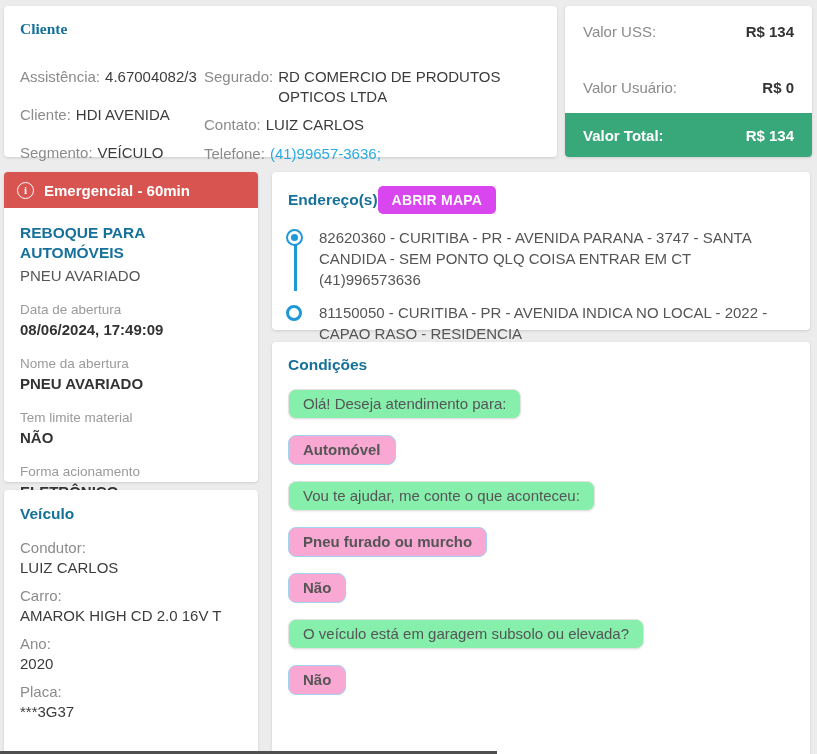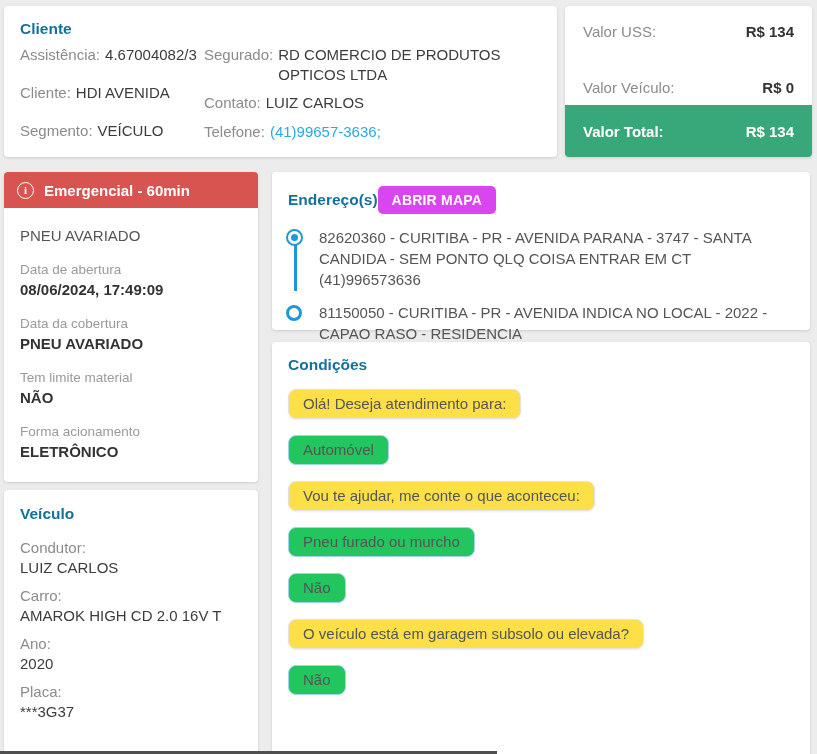--- a/index.html
+++ b/index.html
@@ -22,38 +22,38 @@
     color:#16719a;
     font-weight:bold;
     font-size:15.5px;
   }
   .lbl { color:#8b8b8b; white-space:nowrap; margin-right:5px; }
   .val { color:#3c3c3c; }
   .link { color:#29abe2; }
 
   
   #card-cliente { left:4px; top:6px; width:553px; height:151px; padding:14px 16px; }
-  #card-cliente .card-title { margin-bottom:7px; }
+  #card-cliente .card-title { margin-bottom:29px;font-family:Liberation Serif, serif; }
   .cliente-cols { display:flex; }
   .cliente-col1 { width:184px; flex:none; }
   .cliente-col2 { flex:1; }
   .field { display:flex; align-items:flex-start; line-height:20px; }
   .cliente-col1 .field { margin-bottom:18px; }
   .cliente-col2 .field { margin-bottom:8px; }
   .cliente-col2 .val { max-width:272px; }
   .cliente-col2 .field:nth-child(2) { margin-bottom:9px; }
 
   
   #card-valores { left:565px; top:6px; width:247px; height:151px; padding:16px 18px; }
   .valor-row { display:flex; justify-content:space-between; align-items:center; line-height:20px; }
   .valor-row + .valor-row { margin-top:36px; }
   .valor-row .lbl { font-size:15px; }
   .valor-row .val { font-weight:bold; color:#333; }
   #valor-total-bar {
-    position:absolute; left:0; right:0; bottom:0; height:52px;
+    position:absolute; left:0; right:0; bottom:0; height:44px;
     background:#38a87a; border-radius:0 0 4px 4px;
     display:flex; justify-content:space-between; align-items:center;
     padding:0 18px; color:#fff; font-weight:bold; font-size:15px;
   }
 
   
   #card-servico { left:4px; top:172px; width:254px; height:310px; }
   #banner-emergencial {
     height:36px; background:#d85450; border-radius:4px 4px 0 0;
     display:flex; align-items:center; gap:10px; padding:0 13px;
@@ -103,22 +103,22 @@
     border:3px solid #1e98d7; border-radius:50%; background:#fff;
   }
 
   
   #card-condicoes { left:272px; top:342px; width:538px; height:430px; padding:14px 16px; }
   #card-condicoes .card-title { margin-bottom:15px; }
   .bubble {
     display:table; padding:4px 14px 5px; border-radius:8px;
     color:#555; line-height:19px; margin-bottom:16px;
   }
-  .bubble.question { background:#fde047; border:1px solid #e2e2e2; box-shadow:0 1px 2px rgba(0,0,0,0.07); }
-  .bubble.answer { background:#22c55e; border:1px solid #9fd3ee; }
+  .bubble.question { background:#86efac; border:1px solid #e2e2e2; box-shadow:0 1px 2px rgba(0,0,0,0.07); }
+  .bubble.answer { background:#f9a8d4; border:1px solid #9fd3ee;font-weight:bold; }
 
   
   #hscroll-thumb {
     position:absolute; left:0; top:751px; width:497px; height:3px;
     background:#4f4f4f; z-index:20;
   }
 </style>
 </head>
 <body>
 
@@ -155,42 +155,43 @@
     </div>
   </div>
 </div>
 
 <div class="card" id="card-valores">
   <div class="valor-row">
     <span class="lbl">Valor USS:</span>
     <span class="val">R$ 134</span>
   </div>
   <div class="valor-row">
-    <span class="lbl">Valor Veículo:</span>
+    <span class="lbl">Valor Usuário:</span>
     <span class="val">R$ 0</span>
   </div>
   <div id="valor-total-bar">
     <span>Valor Total:</span>
     <span>R$ 134</span>
   </div>
 </div>
 
 <div class="card" id="card-servico">
   <div id="banner-emergencial">
     <span class="info-icon">i</span>
     <span>Emergencial - 60min</span>
   </div>
   <div id="servico-body">
+    <div id="servico-nome">REBOQUE PARA AUTOMÓVEIS</div>
     <div id="servico-sub">PNEU AVARIADO</div>
     <div class="detail-group">
       <div class="detail-label">Data de abertura</div>
       <div class="detail-value">08/06/2024, 17:49:09</div>
     </div>
     <div class="detail-group">
-      <div class="detail-label">Data da cobertura</div>
+      <div class="detail-label">Nome da abertura</div>
       <div class="detail-value">PNEU AVARIADO</div>
     </div>
     <div class="detail-group">
       <div class="detail-label">Tem limite material</div>
       <div class="detail-value">NÃO</div>
     </div>
     <div class="detail-group">
       <div class="detail-label">Forma acionamento</div>
       <div class="detail-value">ELETRÔNICO</div>
     </div>

